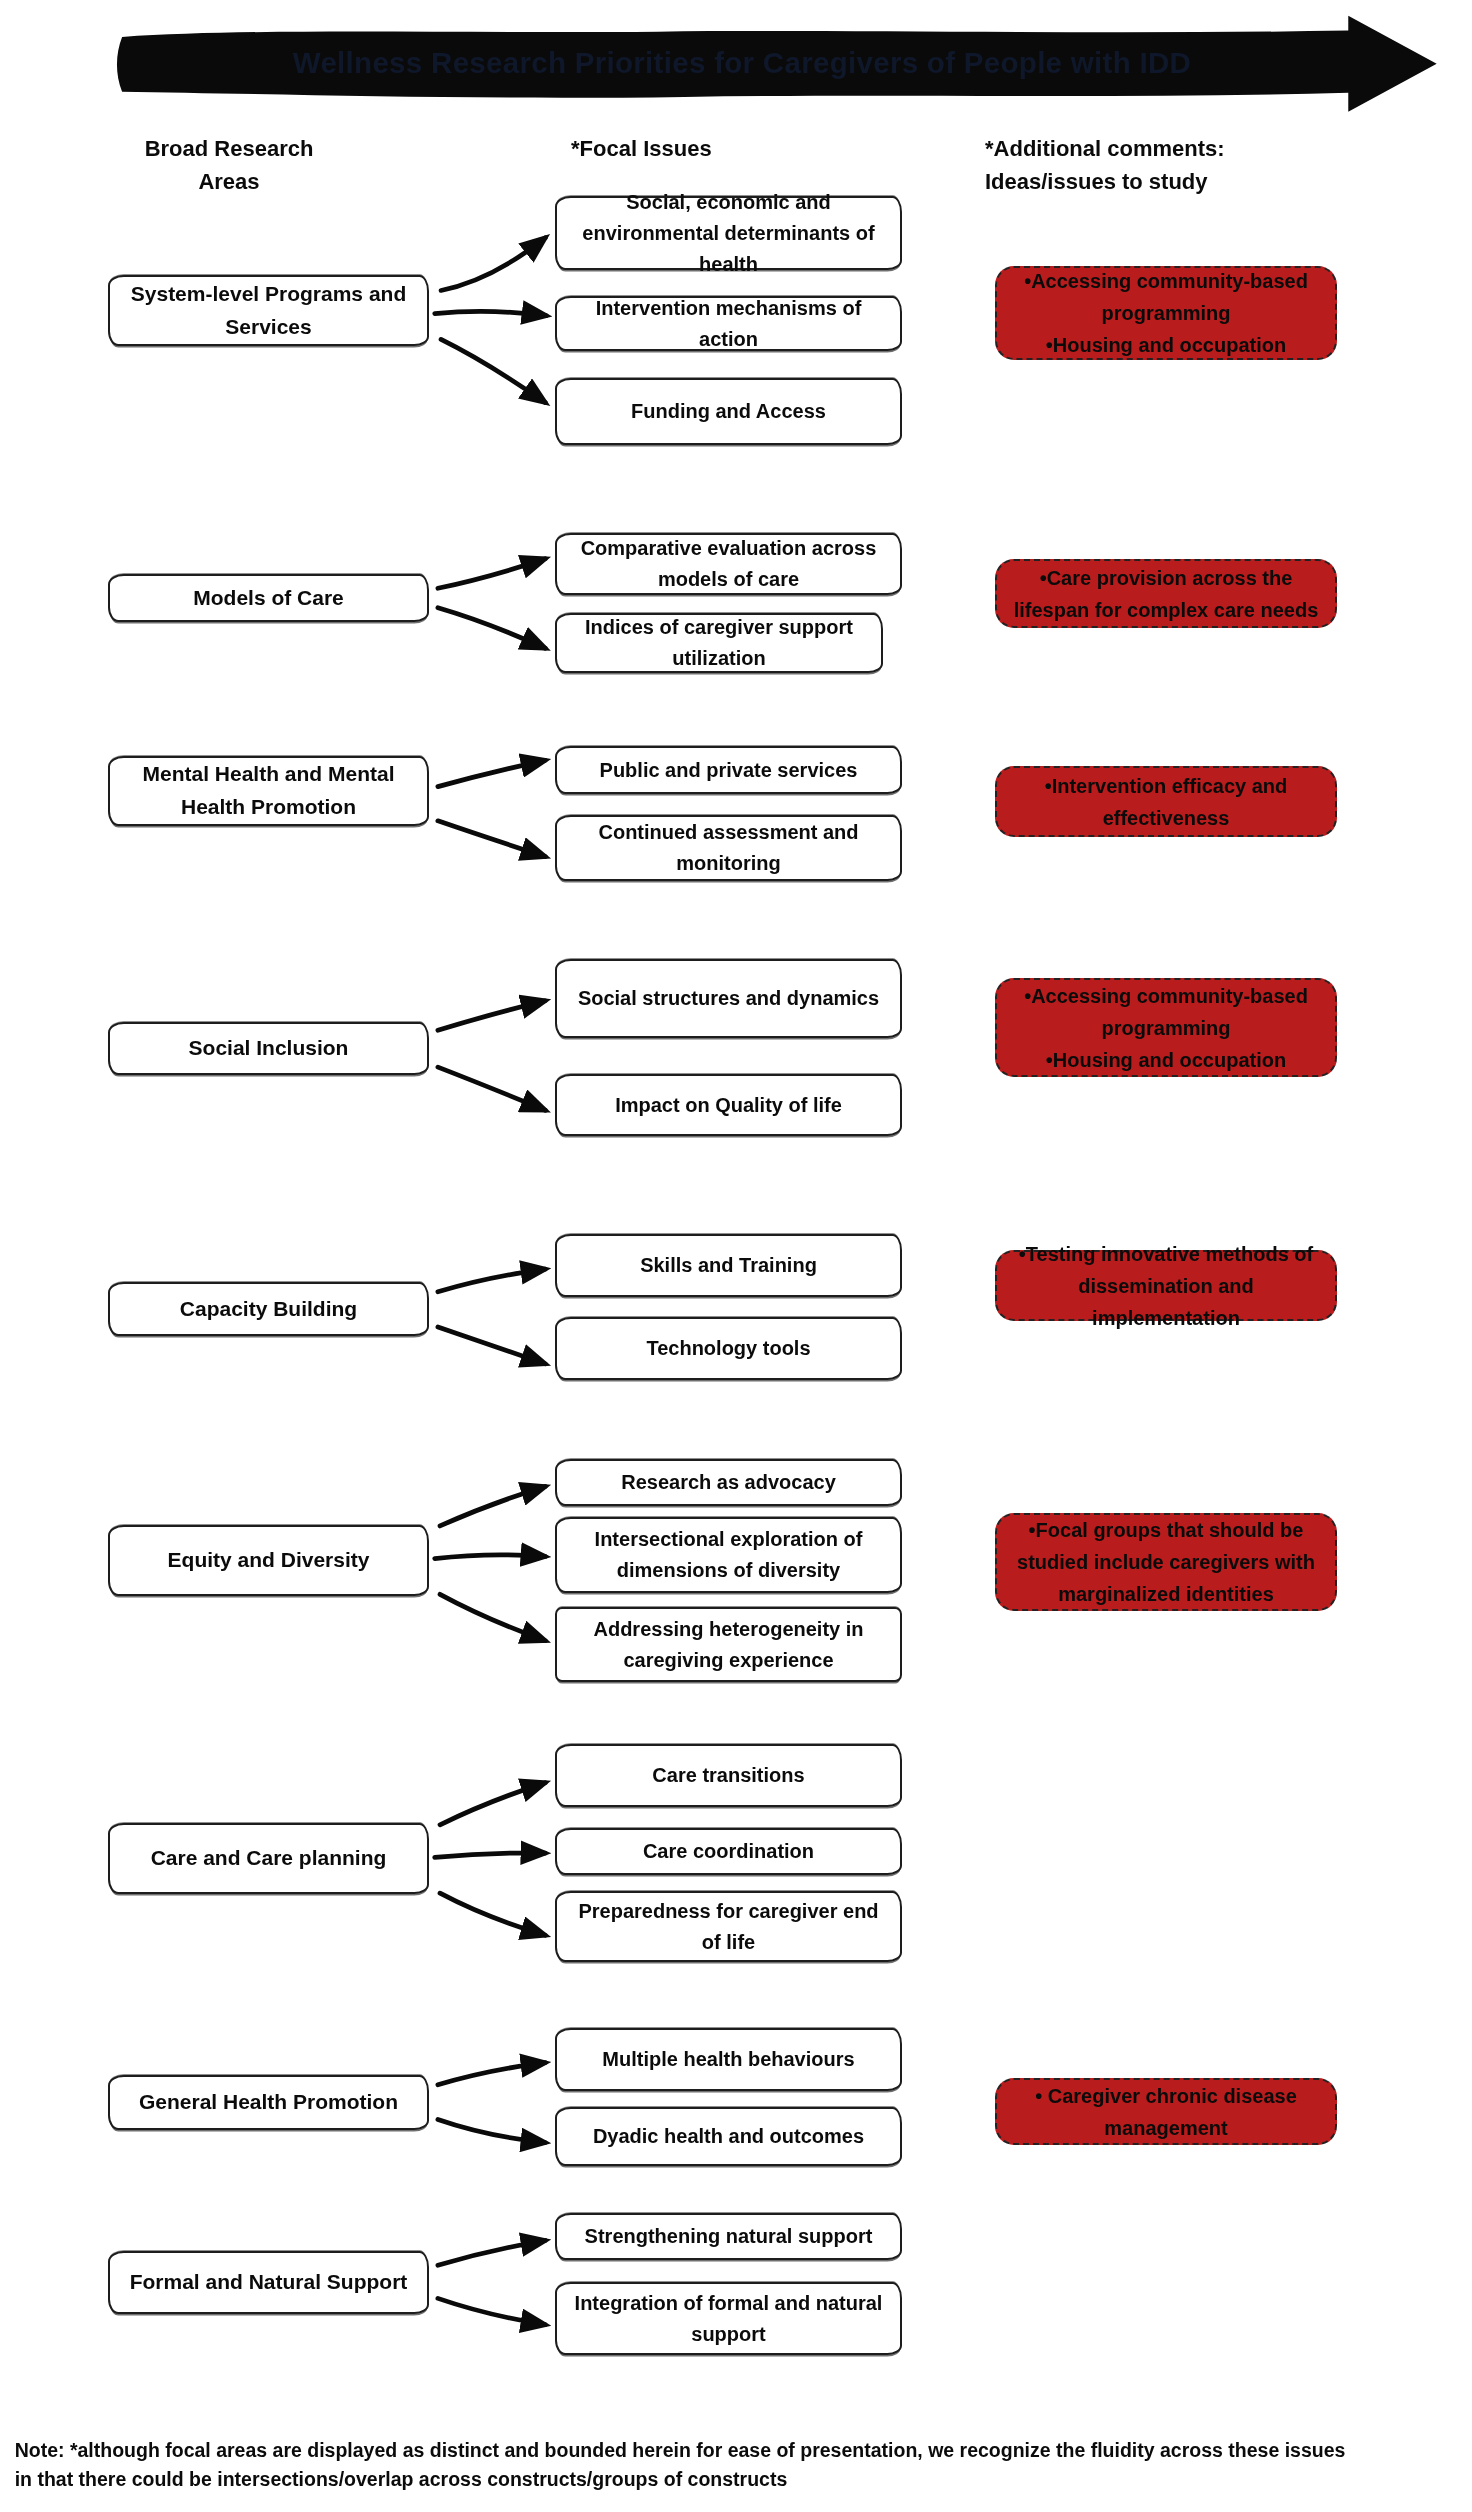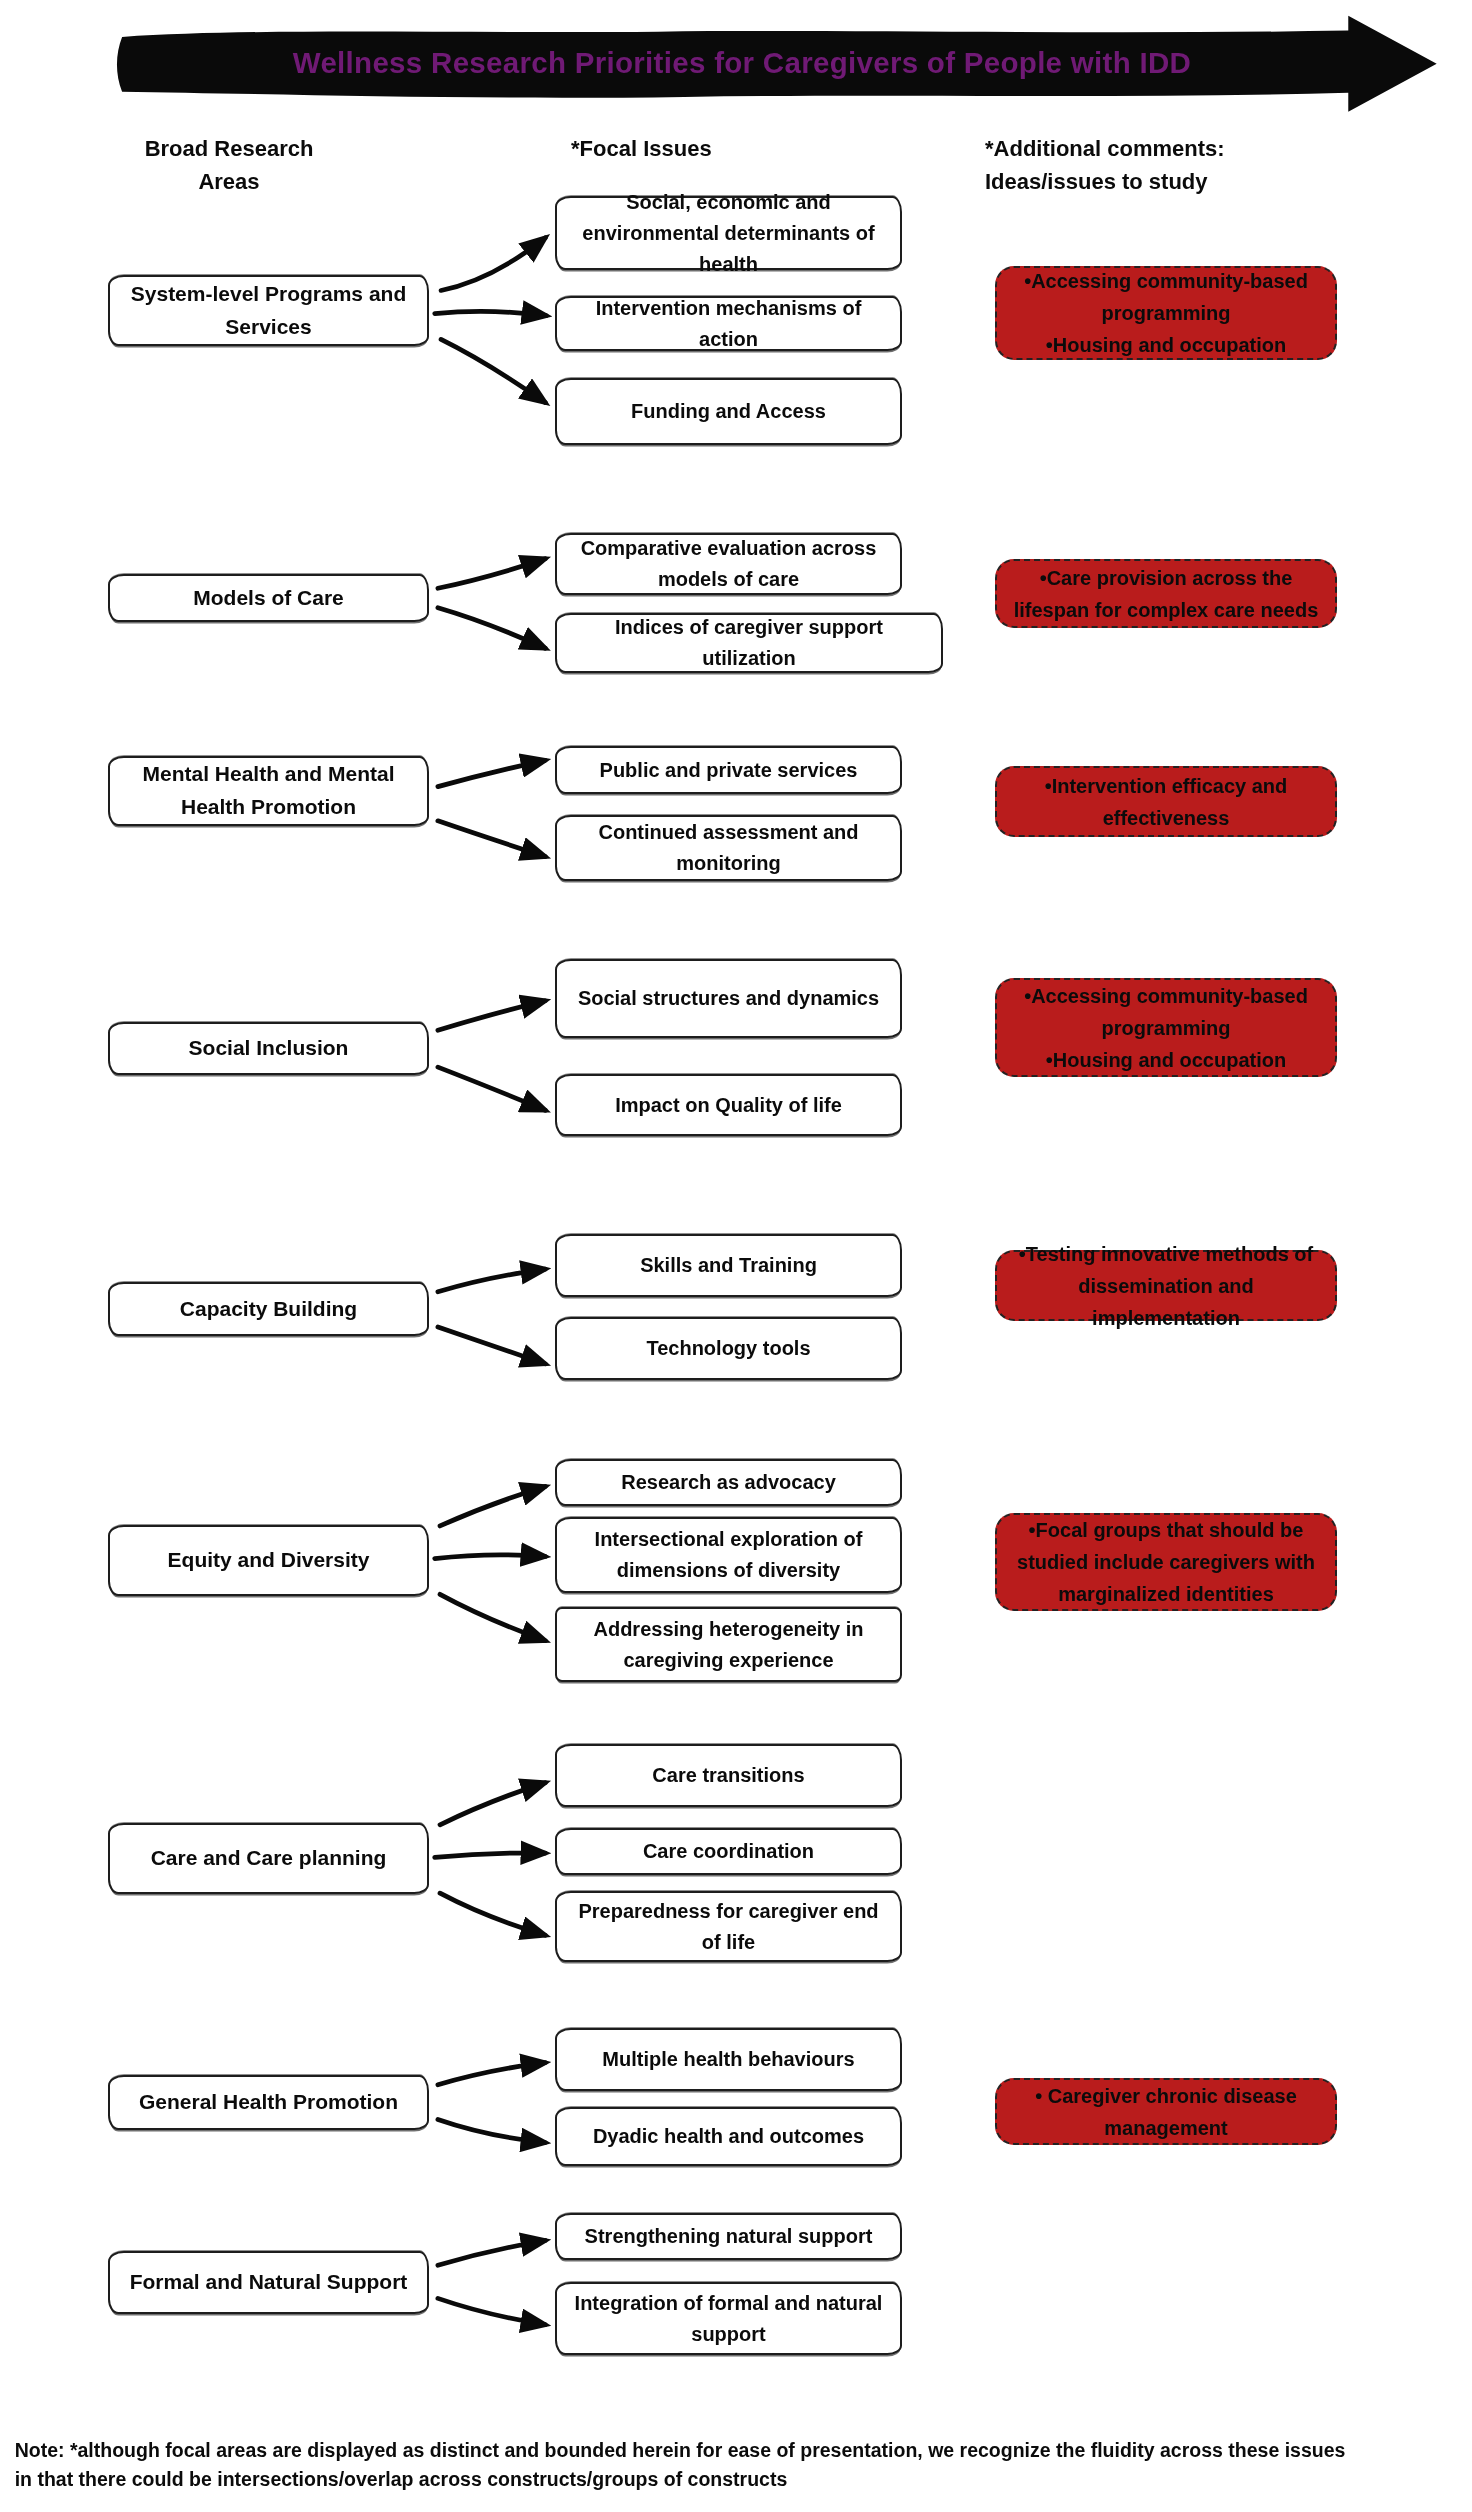--- a/index.html
+++ b/index.html
@@ -10,21 +10,21 @@
     background:#ffffff;
     font-family:"Liberation Sans", sans-serif;
     color:#0b0b0b;
     overflow:hidden;
   }
   #arrows, #banner-svg{position:absolute;left:0;top:0;pointer-events:none;}
   .banner-title{
     position:absolute;
     left:137px; top:46px; width:1210px;
     text-align:center;
-    font-size:29.5px; font-weight:bold; color:#701a75;
+    font-size:29.5px; font-weight:bold; color:#0f172a;
     letter-spacing:0.3px;
     z-index:3;
   }
   .colhead{
     position:absolute;
     font-size:22px; font-weight:bold; line-height:1.5;
     z-index:2;
   }
   .colhead.center{text-align:center;}
   .box{
@@ -135,21 +135,21 @@
   <div class="box" style="left:555px;top:196px;width:347px;height:74px;">Social, economic and environmental determinants of health</div>
   <div class="box" style="left:555px;top:296px;width:347px;height:55px;">Intervention mechanisms of action</div>
   <div class="box" style="left:555px;top:378px;width:347px;height:67px;">Funding and Access</div>
   <div class="cbox" style="left:995px;top:266px;width:342px;height:94px;">
     <div>•Accessing community-based programming</div>
     <div>•Housing and occupation</div>
   </div>
 
   <div class="box area-box" style="left:108px;top:574px;width:321px;height:48px;">Models of Care</div>
   <div class="box" style="left:555px;top:533px;width:347px;height:62px;">Comparative evaluation across models of care</div>
-  <div class="box" style="left:555px;top:613px;width:388px;height:60px;">Indices of caregiver support utilization</div>
+  <div class="box" style="left:555px;top:613px;width:328px;height:60px;">Indices of caregiver support utilization</div>
   <div class="cbox" style="left:995px;top:559px;width:342px;height:69px;">
     <div>•Care provision across the lifespan for complex care needs</div>
   </div>
 
   <div class="box area-box" style="left:108px;top:756px;width:321px;height:70px;">Mental Health and Mental Health Promotion</div>
   <div class="box" style="left:555px;top:746px;width:347px;height:48px;">Public and private services</div>
   <div class="box" style="left:555px;top:815px;width:347px;height:66px;">Continued assessment and monitoring</div>
   <div class="cbox" style="left:995px;top:766px;width:342px;height:71px;">
     <div>•Intervention efficacy and effectiveness</div>
   </div>

